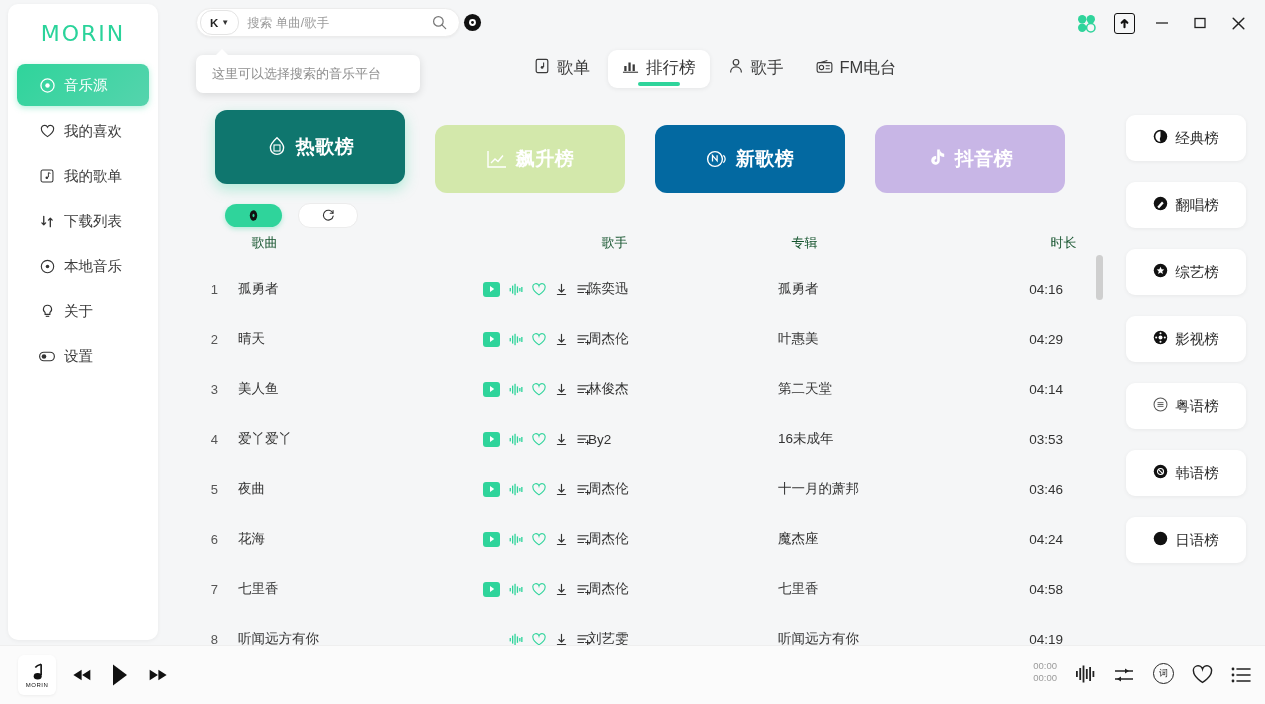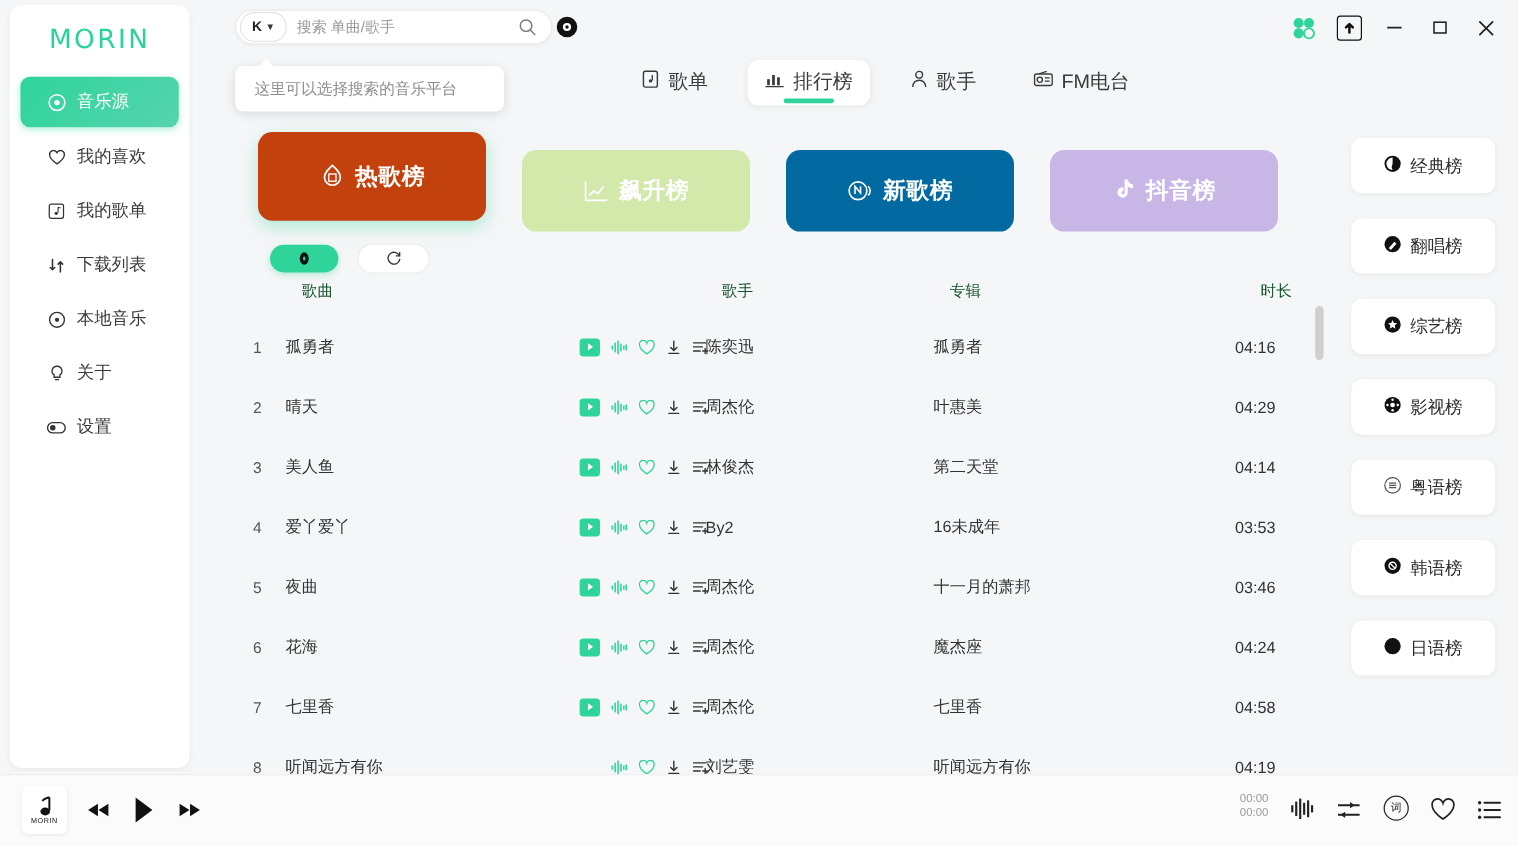--- a/index.html
+++ b/index.html
@@ -78,21 +78,21 @@
     border-bottom:7px solid #fff;
   }
 
   
   .wincontrols{position:absolute;right:10px;top:8px;display:flex;align-items:center;gap:4px;}
   .wc{width:34px;height:30px;display:flex;align-items:center;justify-content:center;cursor:pointer;border-radius:4px;}
   .clover{display:block;}
   .boxed{width:19px;height:19px;border:1.6px solid #111;border-radius:3px;display:flex;align-items:center;justify-content:center;}
 
   
-  .tabs{position:absolute;left:520px;top:50px;display:flex;align-items:flex-start;gap:19px;}
+  .tabs{position:absolute;left:520px;top:50px;display:flex;align-items:flex-start;gap:4px;}
   .tab{
     display:flex;align-items:center;gap:7px;
     padding:7px 14px 9px 14px;border-radius:9px;
     font-size:16.5px;color:#3a3a3a;cursor:pointer;position:relative;
   }
   .tab.active{background:#fff;box-shadow:0 1px 5px rgba(0,0,0,.07);}
   .tab.active .tab-underline{
     position:absolute;left:50%;transform:translateX(-50%);bottom:2px;
     width:42px;height:4px;border-radius:2px;background:#2fd49b;
   }
@@ -360,21 +360,21 @@
             <path d="M10.2 6.8h4.4M10.2 9.8h4.4" stroke="#3a3a3a" stroke-width="1.1"></path>
             <path d="M5 3.2l7-2" stroke="#3a3a3a" stroke-width="1.1"></path>
           </svg>
       </span>
       <span>FM电台</span>
     </div>
   </div>
 
   <div class="cards">
 
-    <div class="card sel" style="background:#c2410c">
+    <div class="card sel" style="background:#0f766e">
       <span class="cicon">
         <svg width="22" height="22" viewBox="0 0 22 22">
             <path d="M11 1.8c3.6 3.3 6.6 6.1 6.6 10A6.6 6.6 0 1 1 4.4 11.8c0-3.9 3-6.7 6.6-10z" fill="none" stroke="#fff" stroke-width="1.4"></path>
             <rect x="8" y="9" width="6" height="6" fill="none" stroke="#fff" stroke-width="1.1"></rect>
           </svg>
       </span>
       <span>热歌榜</span>
     </div>
 
     <div class="card norm" style="background:#d3e8ab">

